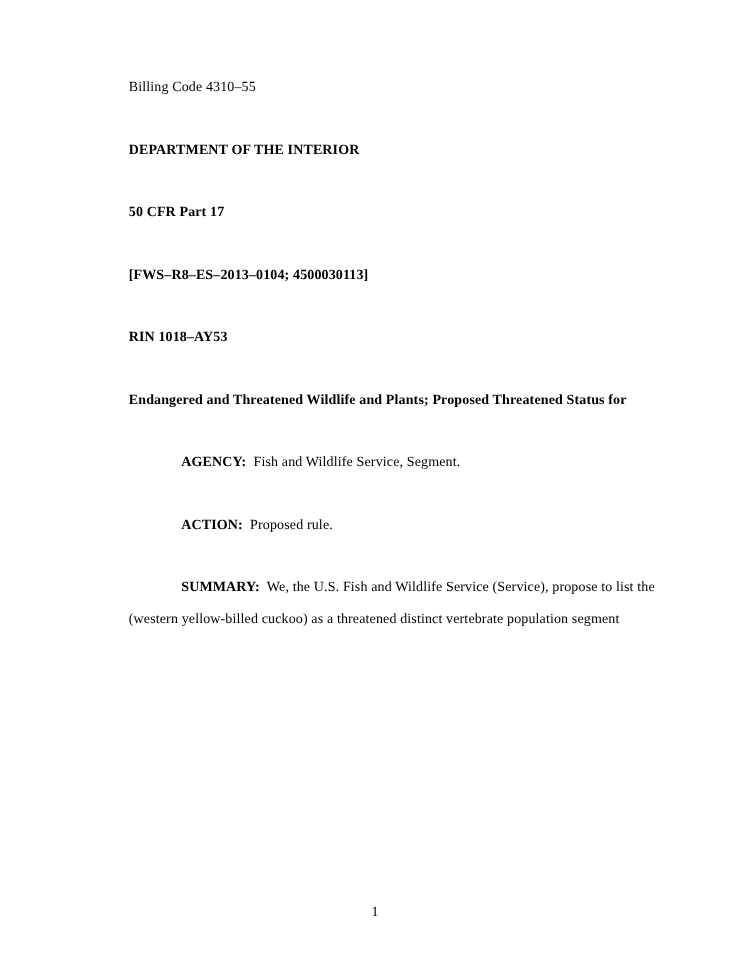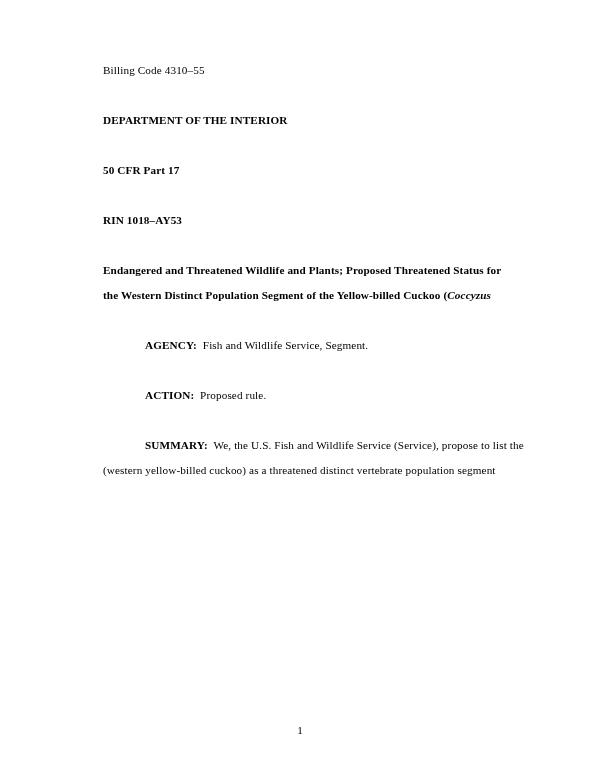--- a/index.html
+++ b/index.html
@@ -80,28 +80,30 @@
 
     <div class="blk">
       <div class="line bold">DEPARTMENT OF THE INTERIOR</div>
     </div>
 
 
     <div class="blk">
       <div class="line bold">50 CFR Part 17</div>
     </div>
 
+    <div class="blk">
+      <div class="line bold">[FWS–R8–ES–2013–0104; 4500030113]</div>
+    </div>
 
     <div class="blk">
       <div class="line bold">RIN 1018–AY53</div>
     </div>
 
     <div class="blk title">
       <div class="line">Endangered and Threatened Wildlife and Plants; Proposed Threatened Status for</div>
-      <div class="line"><span>the Western Distinct Population Segment of the Yellow-billed Cuckoo (</span><span class="ital">Coccyzus</span></div>
     </div>
 
     <div class="blk">
       <div class="line"><span class="runin">AGENCY:</span>&nbsp; <span>Fish and Wildlife Service, Segment.</span></div>
     </div>
 
     <div class="blk">
       <div class="line"><span class="runin">ACTION:</span>&nbsp; <span>Proposed rule.</span></div>
     </div>
 

